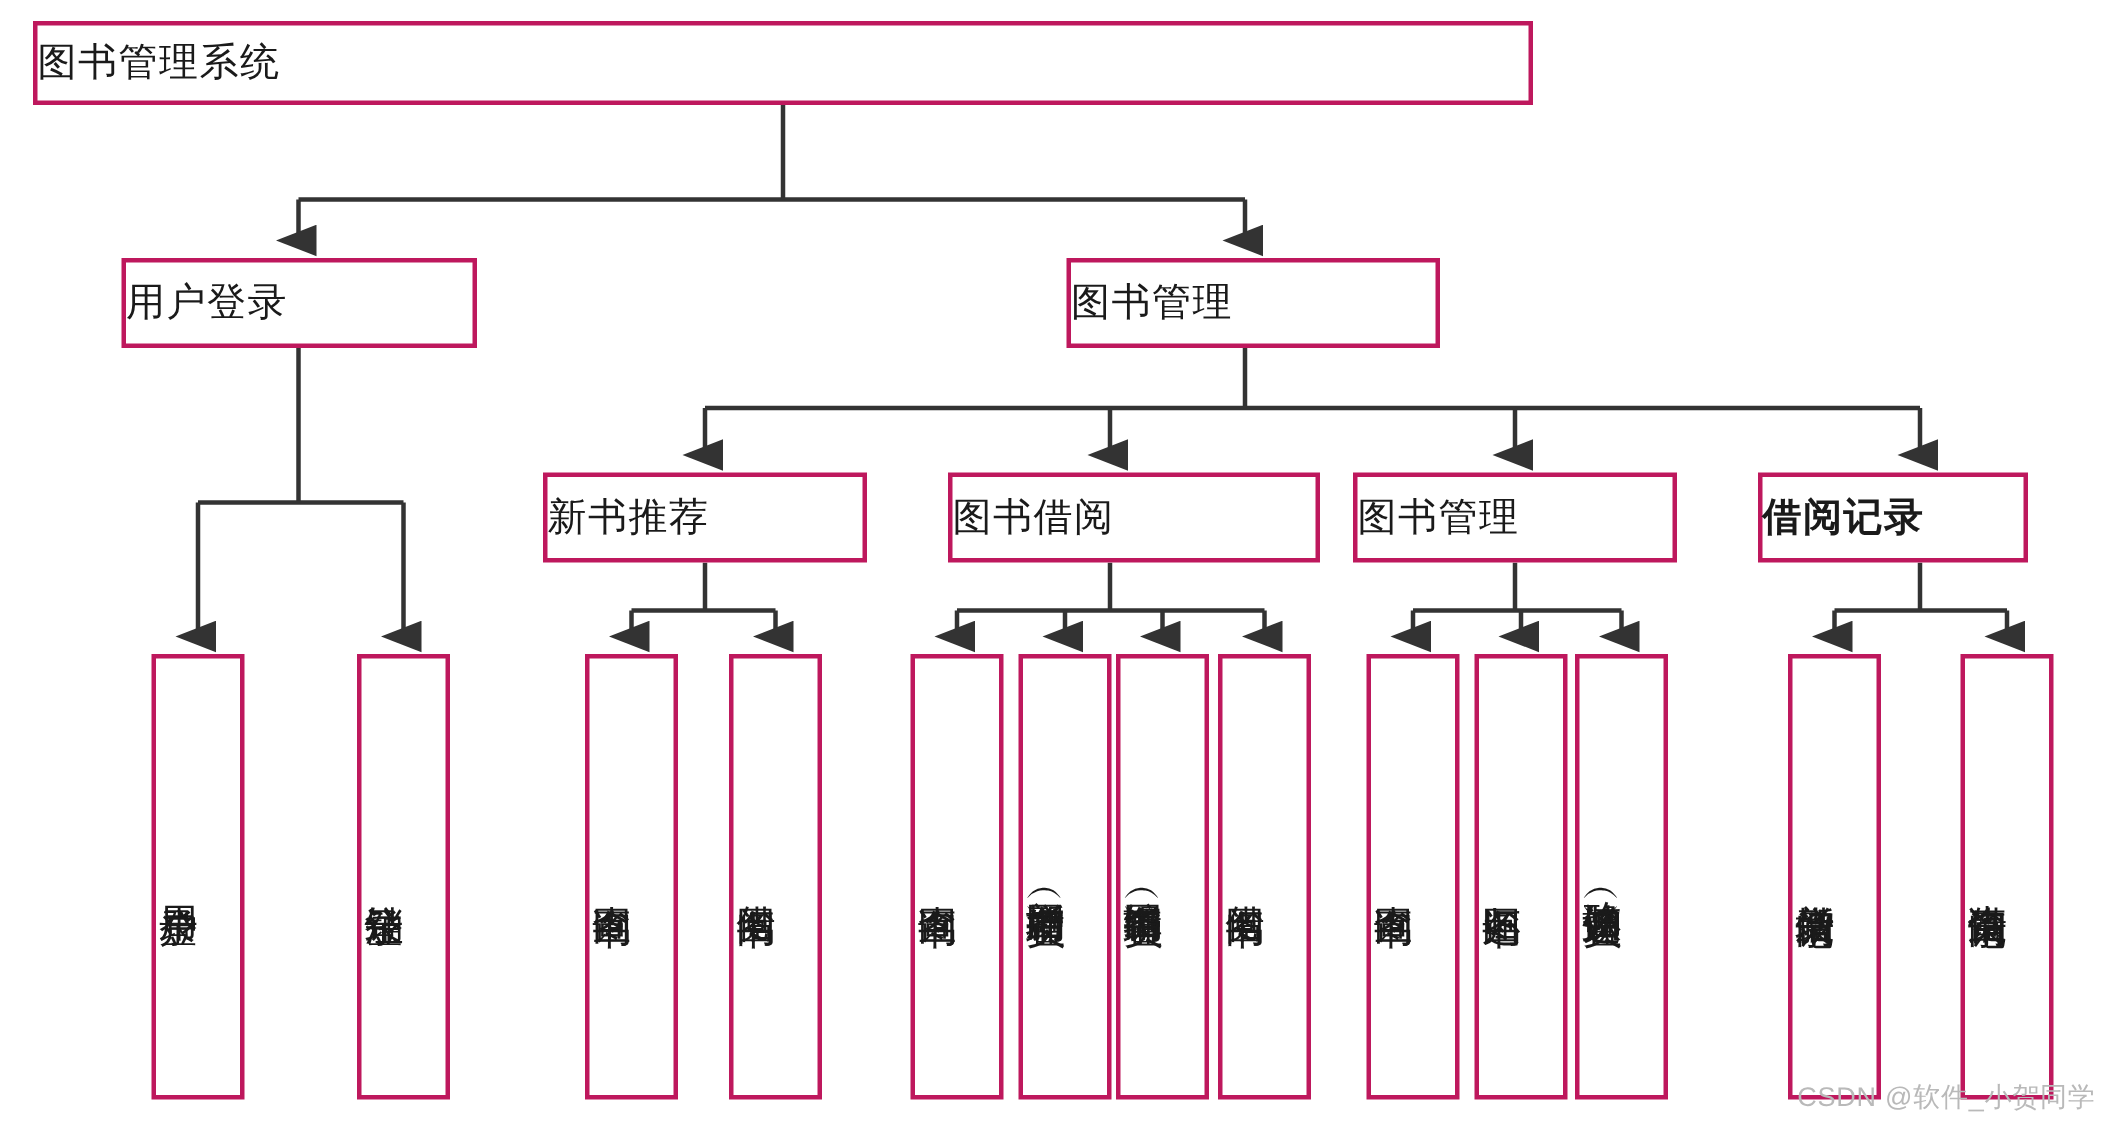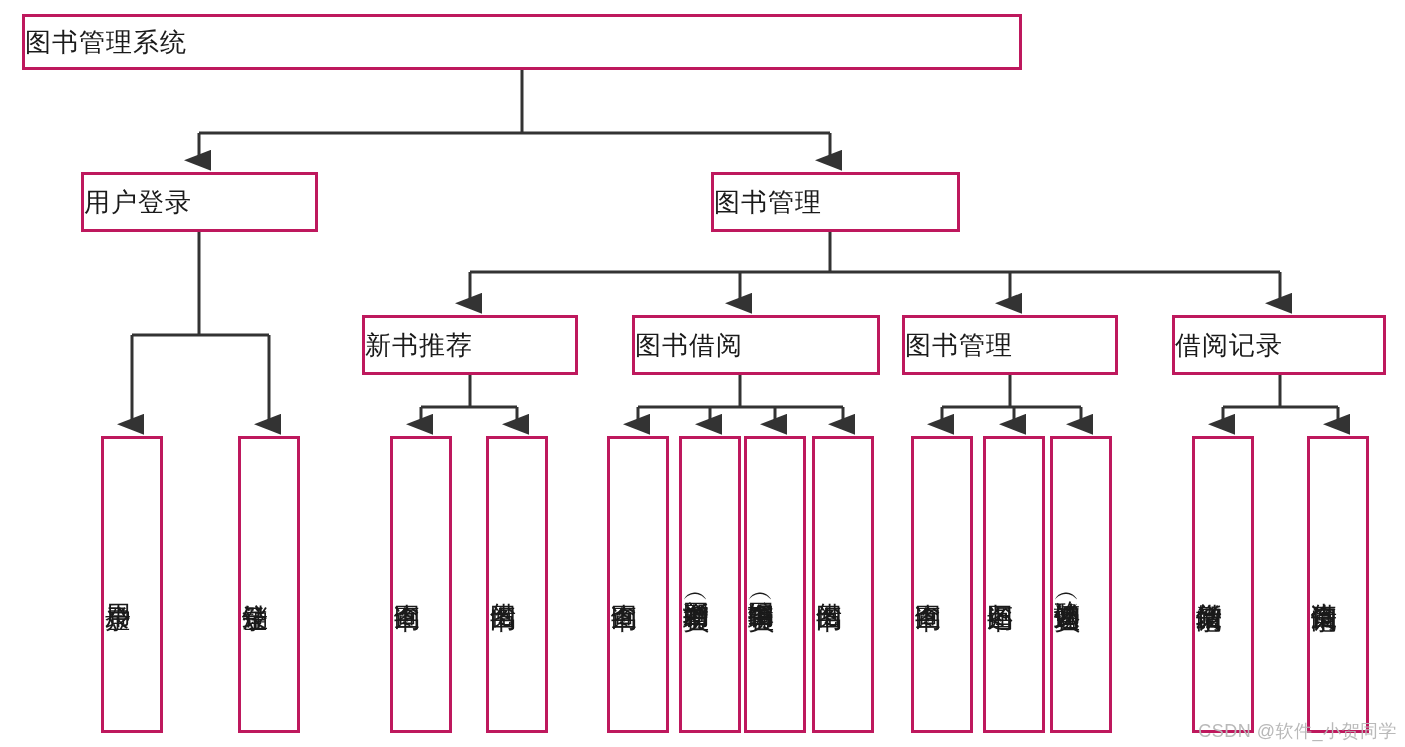--- a/index.html
+++ b/index.html
@@ -138,21 +138,21 @@
   </div>
 
   <div class="node h" style="left:632px;top:315px;width:248px;height:60px;">
     <span>图书借阅</span>
   </div>
 
   <div class="node h" style="left:902px;top:315px;width:216px;height:60px;">
     <span>图书管理</span>
   </div>
 
-  <div class="node h" style="left:1172px;top:315px;width:214px;height:60px;">
+  <div class="node h" style="left:1172px;top:315px;width:180px;height:60px;font-weight:bold;">
     <span>借阅记录</span>
   </div>
 
   <div class="node v" style="left:101px;top:436px;width:62px;height:297px;">
     <span class="vtext">用户登录</span>
   </div>
 
   <div class="node v" style="left:238px;top:436px;width:62px;height:297px;">
     <span class="vtext">注销登录</span>
   </div>

